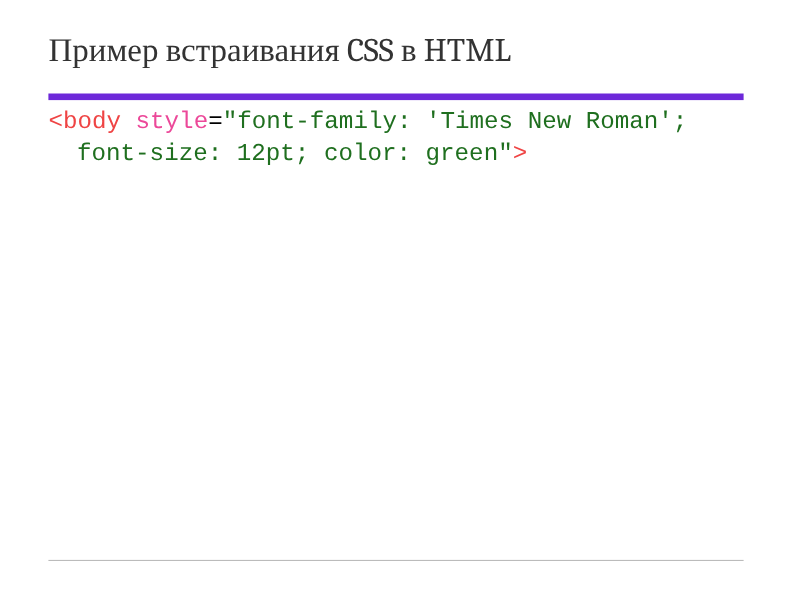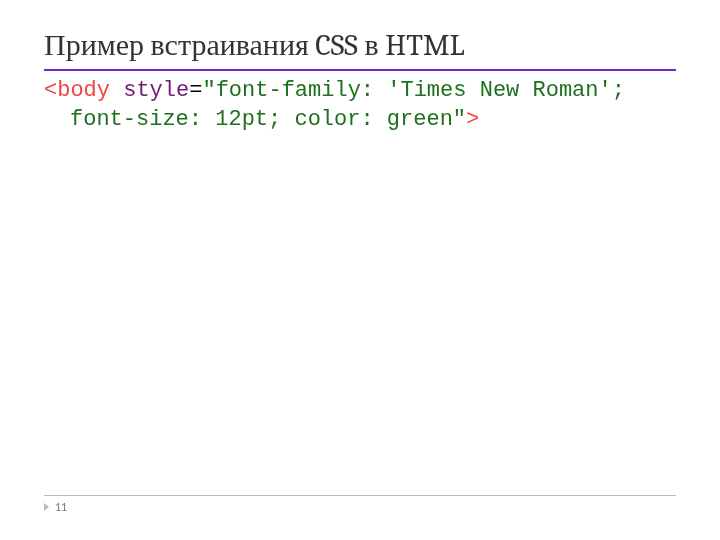--- a/index.html
+++ b/index.html
@@ -15,41 +15,41 @@
   }
   .slide {
     padding: 28px 44px 0 44px;
   }
   .title {
     font-family: Cambria, Georgia, 'Times New Roman', serif;
     font-size: 30px;
     font-weight: 400;
     color: #333;
     margin: 0 0 6px 0;
-    padding-bottom: 6px;
-    border-bottom: 2px solid #6d28d9;
+    padding-bottom: 22px;
+    border-bottom: 6px solid #6d28d9;
   }
   .body-text {
     font-size: 21px;
     line-height: 1.25;
     margin: 12px 0 8px 0;
     padding-left: 20px;
     text-indent: -20px;
   }
   .code-block {
     font-family: 'Courier New', Courier, monospace;
     font-size: 22px;
     line-height: 1.3;
     padding-left: 26px;
     text-indent: -26px;
     margin: 2px 0 0 0;
     word-wrap: break-word;
   }
   .tag   { color: #ef4444; }
-  .attr  { color: #701a75; }
+  .attr  { color: #ec4899; }
   .eq    { color: #000; }
   .val   { color: #1f6f1f; }
   .footer {
     position: absolute;
     left: 44px;
     right: 44px;
     bottom: 26px;
   }
   .footer-line {
     border-top: 1px solid #bbb;
@@ -75,17 +75,13 @@
 
 <div class="slide">
   <h1 class="title">Пример встраивания CSS в HTML</h1>
 
 
   <p class="code-block"><span class="tag">&lt;body</span><span class="attr"> style</span><span class="eq">=</span><span class="val">"font-family: 'Times New Roman'; font-size: 12pt; color: green"</span><span class="tag">&gt;</span></p>
 </div>
 
 <div class="footer">
   <div class="footer-line"></div>
-  <div class="page-num">
-    <span class="tri"></span>
-    <span>11</span>
-  </div>
 </div>
 
 </body></html>

